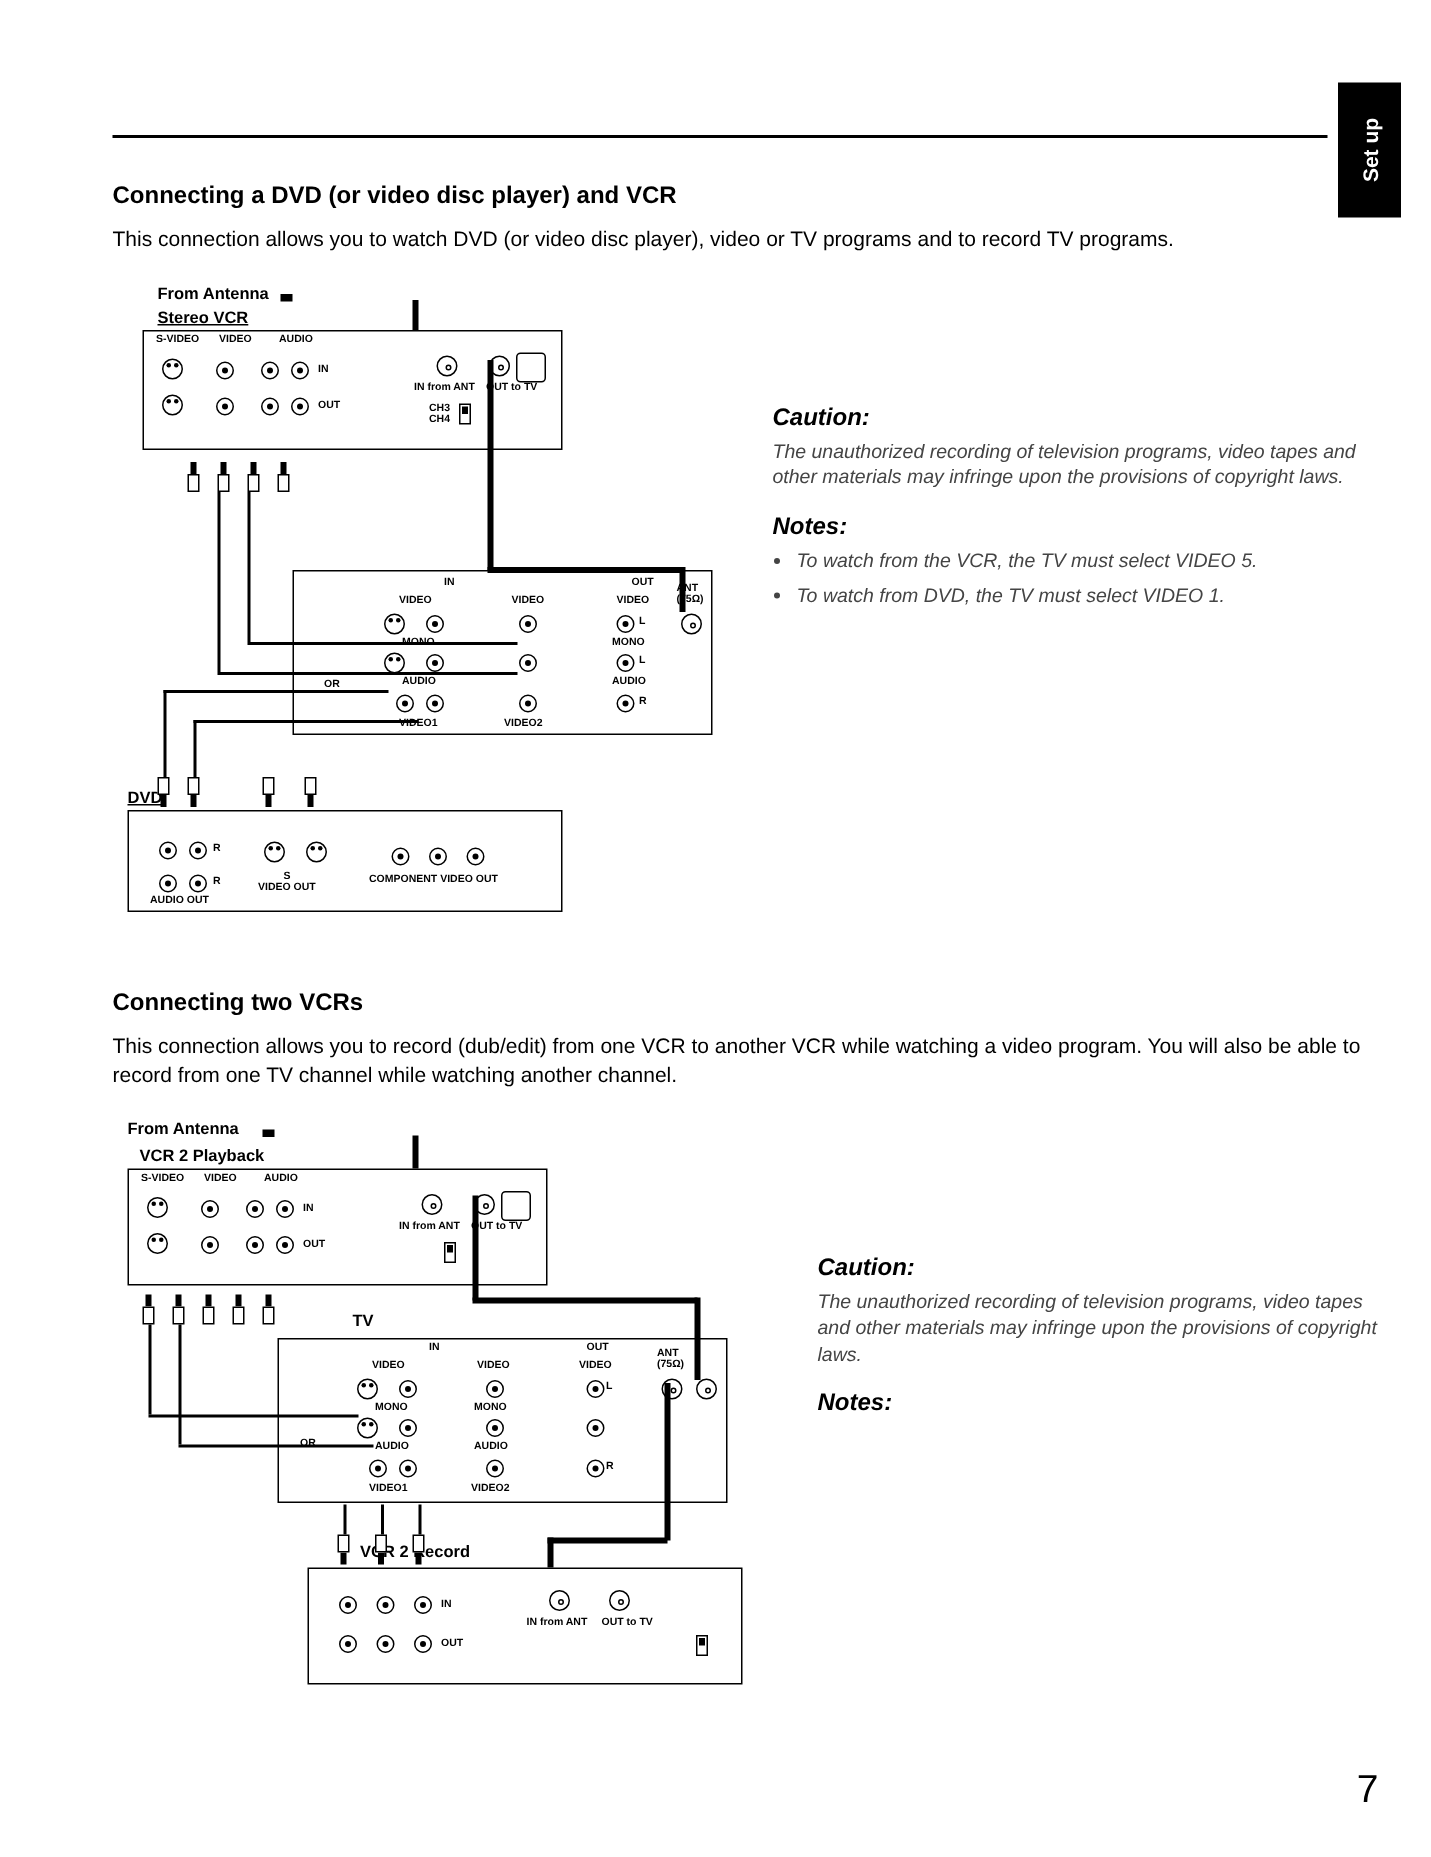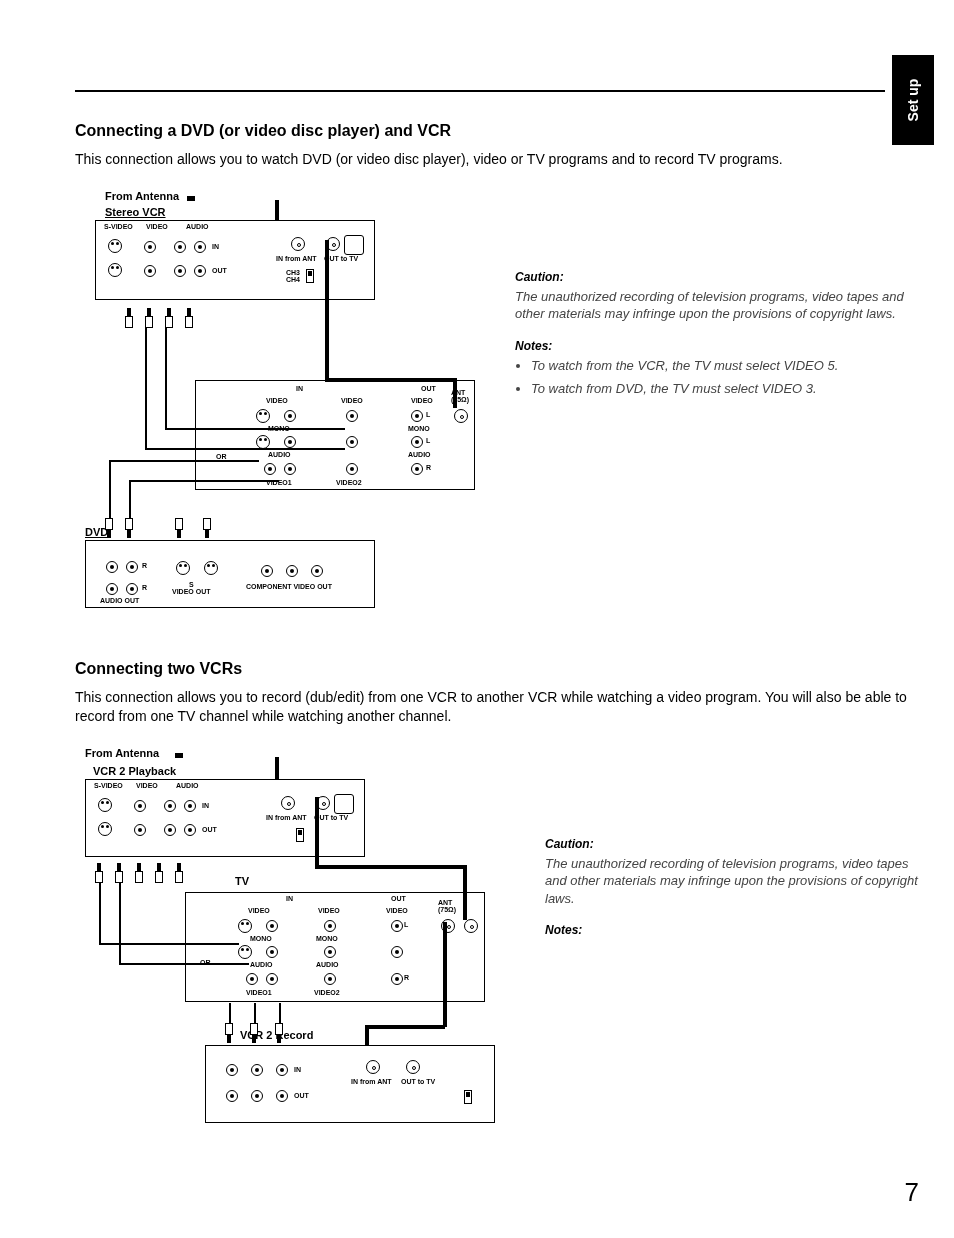--- a/index.html
+++ b/index.html
@@ -74,21 +74,21 @@
     padding-top: 80px;
   }
   .notes-col2 {
     flex: 1;
     font-size: 13px;
     padding-top: 90px;
   }
   .note-head {
     font-weight: bold;
     font-style: italic;
-    font-size: 12px;
+    font-size: 16px;
     margin-bottom: 4px;
   }
   .note-body {
     font-style: italic;
     line-height: 1.35;
     color: #444;
     margin-bottom: 16px;
   }
   .note-list {
     margin: 0;
@@ -314,21 +314,21 @@
       <div class="wire wirev" style="left:54px; top:290px; height:38px;"></div>
       <div class="wire wireh" style="left:54px; top:290px; width:150px;"></div>
     </div>
 
     <div class="notes-col">
       <div class="note-head">Caution:</div>
       <div class="note-body">The unauthorized recording of television programs, video tapes and other materials may infringe upon the provisions of copyright laws.</div>
       <div class="note-head">Notes:</div>
       <ul class="note-list">
         <li>To watch from the VCR, the TV must select VIDEO 5.</li>
-        <li>To watch from DVD, the TV must select VIDEO 3.</li>
+        <li>To watch from DVD, the TV must select VIDEO 1.</li>
       </ul>
     </div>
   </div>
 
   <h3 class="section-title">Connecting two VCRs</h3>
   <p class="intro">This connection allows you to record (dub/edit) from one VCR to another VCR while watching a video program. You will also be able to record from one TV channel while watching another channel.</p>
 
   <div class="row">
 
     <div class="diagram2">

